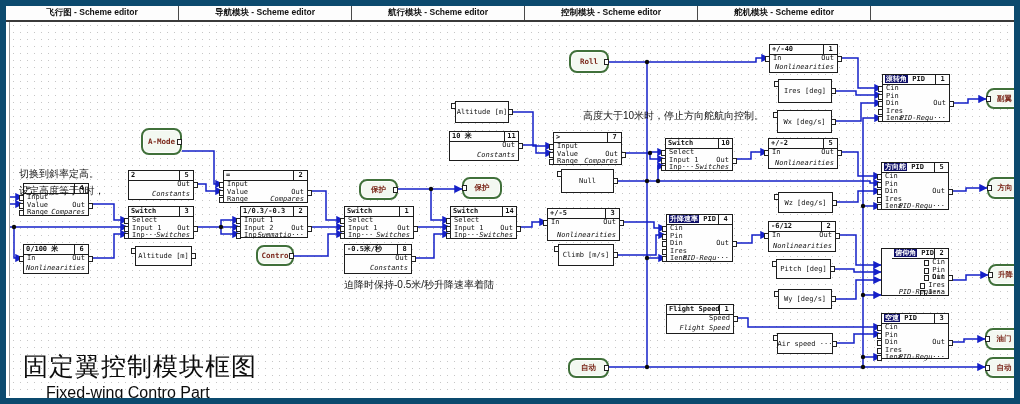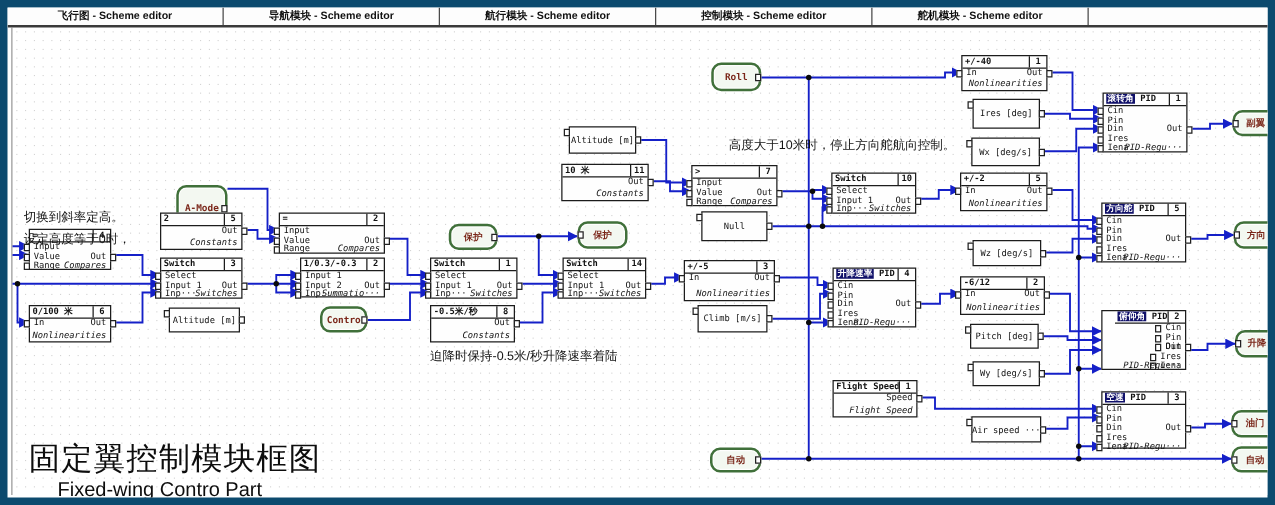--- a/index.html
+++ b/index.html
@@ -129,21 +129,21 @@
       <circle cx="641" cy="56" r="2.2" fill="#0a0a0a"></circle>
       <circle cx="641" cy="175" r="2.2" fill="#0a0a0a"></circle>
       <circle cx="652" cy="175" r="2.2" fill="#0a0a0a"></circle>
       <circle cx="641" cy="252" r="2.2" fill="#0a0a0a"></circle>
       <circle cx="641" cy="361" r="2.2" fill="#0a0a0a"></circle>
       <circle cx="857" cy="361" r="2.2" fill="#0a0a0a"></circle>
       <circle cx="857" cy="200" r="2.2" fill="#0a0a0a"></circle>
       <circle cx="857" cy="289" r="2.2" fill="#0a0a0a"></circle>
       <circle cx="857" cy="351" r="2.2" fill="#0a0a0a"></circle>
     </svg>
-    <div class="green pr" style="left: 135px; top: 122px; width: 41px; height: 37px; margin-top: 20px;">A-Mode</div>
+    <div class="green pr" style="left: 135px; top: 122px; width: 41px; height: 27px;">A-Mode</div>
     <div class="block" style="left: 122px; top: 164px; width: 66px; height: 30px;">
       <div class="bhead">
         <span class="btitle">2</span>
         <span class="bnum">5</span>
       </div>
       <div class="brow pr">
         <span class="rr">Out</span>
       </div>
       <div class="trow">Constants</div>
     </div>

